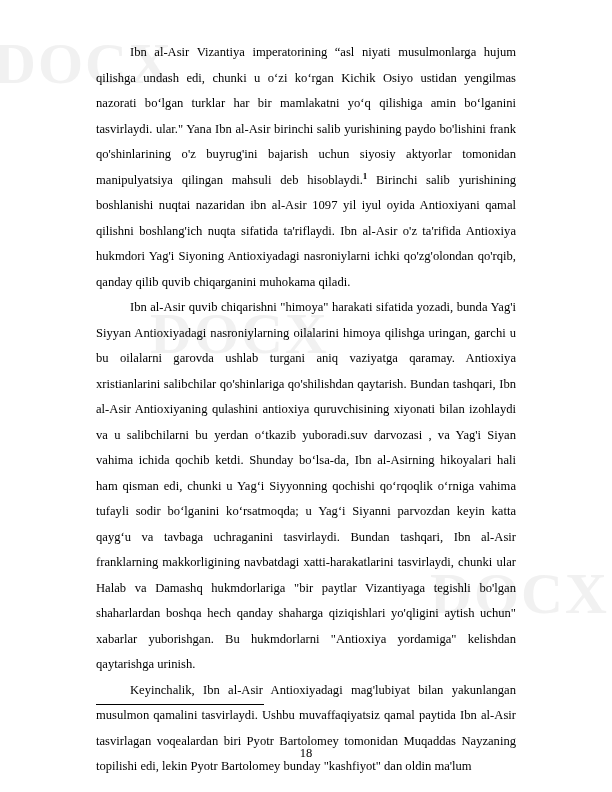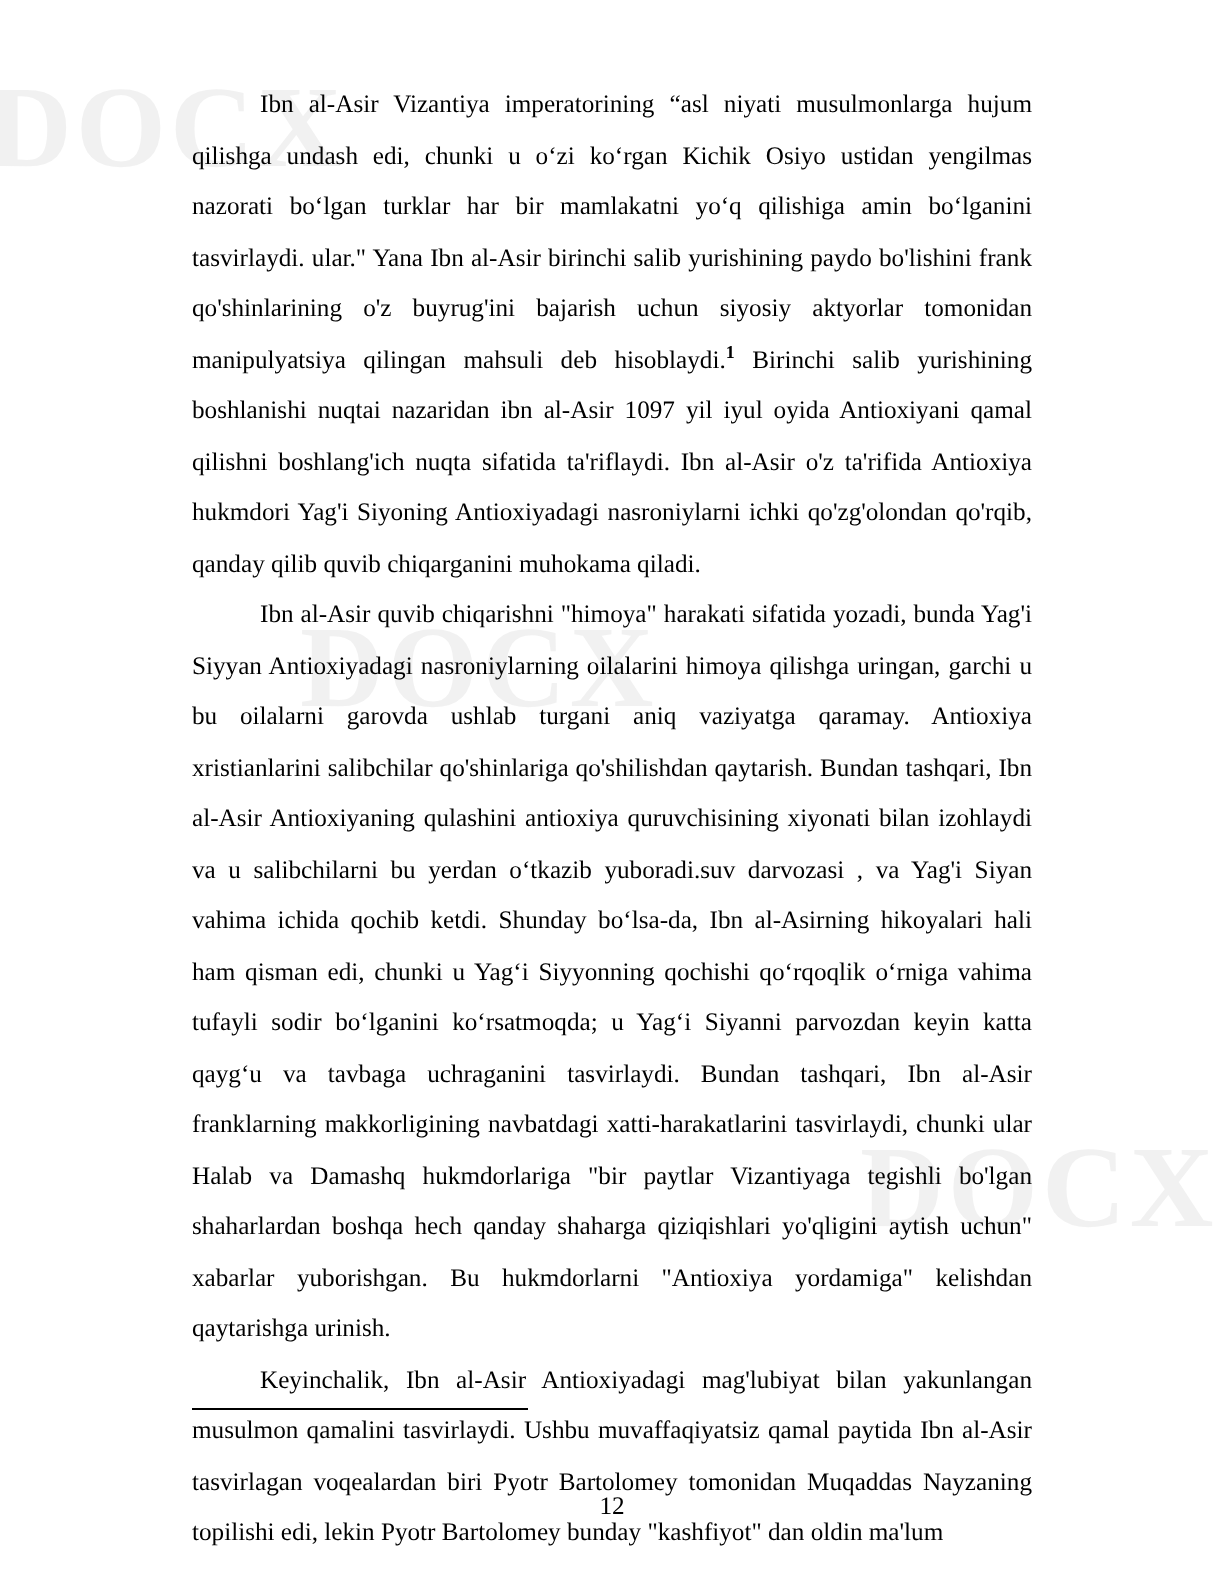--- a/index.html
+++ b/index.html
@@ -99,15 +99,15 @@
   <div class="content">
     <p class="body-par"><span>Ibn al-Asir Vizantiya imperatorining “asl niyati musulmonlarga hujum qilishga undash edi, chunki u o‘zi ko‘rgan Kichik Osiyo ustidan yengilmas nazorati bo‘lgan turklar har bir mamlakatni yo‘q qilishiga amin bo‘lganini tasvirlaydi. ular."   Yana Ibn al-Asir birinchi salib yurishining paydo bo'lishini frank qo'shinlarining o'z buyrug'ini bajarish uchun siyosiy aktyorlar tomonidan manipulyatsiya qilingan mahsuli deb hisoblaydi.</span><sup class="footnote-ref">1</sup> <span>Birinchi salib yurishining boshlanishi nuqtai nazaridan ibn al-Asir 1097 yil iyul oyida Antioxiyani qamal qilishni boshlang'ich nuqta sifatida ta'riflaydi. Ibn al-Asir o'z ta'rifida Antioxiya hukmdori Yag'i Siyoning Antioxiyadagi nasroniylarni ichki qo'zg'olondan qo'rqib, qanday qilib quvib chiqarganini muhokama qiladi.</span></p>
     <p class="body-par"><span>Ibn al-Asir quvib chiqarishni "himoya" harakati sifatida yozadi, bunda Yag'i Siyyan Antioxiyadagi nasroniylarning oilalarini himoya qilishga uringan, garchi u bu oilalarni garovda ushlab turgani aniq vaziyatga qaramay. Antioxiya xristianlarini salibchilar qo'shinlariga qo'shilishdan qaytarish. Bundan tashqari, Ibn al-Asir Antioxiyaning qulashini antioxiya quruvchisining xiyonati bilan izohlaydi va u salibchilarni bu yerdan o‘tkazib yuboradi.suv darvozasi , va Yag'i Siyan vahima ichida qochib ketdi. Shunday bo‘lsa-da, Ibn al-Asirning hikoyalari hali ham qisman edi, chunki u Yag‘i Siyyonning qochishi qo‘rqoqlik o‘rniga vahima tufayli sodir bo‘lganini ko‘rsatmoqda; u Yag‘i Siyanni parvozdan keyin katta qayg‘u va tavbaga uchraganini tasvirlaydi. Bundan tashqari, Ibn al-Asir franklarning makkorligining navbatdagi xatti-harakatlarini tasvirlaydi, chunki ular Halab va Damashq hukmdorlariga "bir paytlar Vizantiyaga tegishli bo'lgan shaharlardan boshqa hech qanday shaharga qiziqishlari yo'qligini aytish uchun" xabarlar yuborishgan. Bu hukmdorlarni "Antioxiya yordamiga" kelishdan qaytarishga urinish.</span></p>
     <p class="body-par"><span>Keyinchalik, Ibn al-Asir Antioxiyadagi mag'lubiyat bilan yakunlangan musulmon qamalini tasvirlaydi. Ushbu muvaffaqiyatsiz qamal paytida Ibn al-Asir tasvirlagan voqealardan biri Pyotr Bartolomey tomonidan Muqaddas Nayzaning topilishi edi, lekin Pyotr Bartolomey bunday "kashfiyot" dan oldin ma'lum</span></p>
   </div>
 
   <div class="footnote-area">
     <div class="footnote-rule"></div>
   </div>
 
-  <div class="page-number">12</div>
+  <div class="page-number">18</div>
 
 </div>
 
 </body></html>

